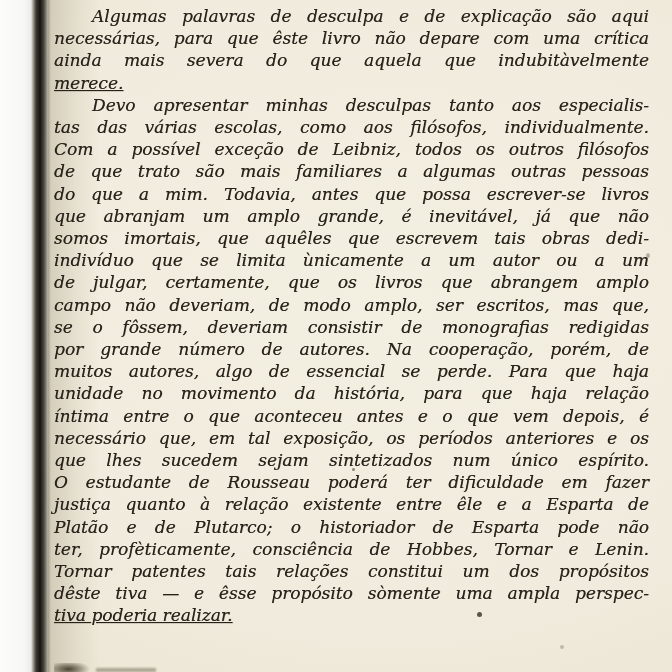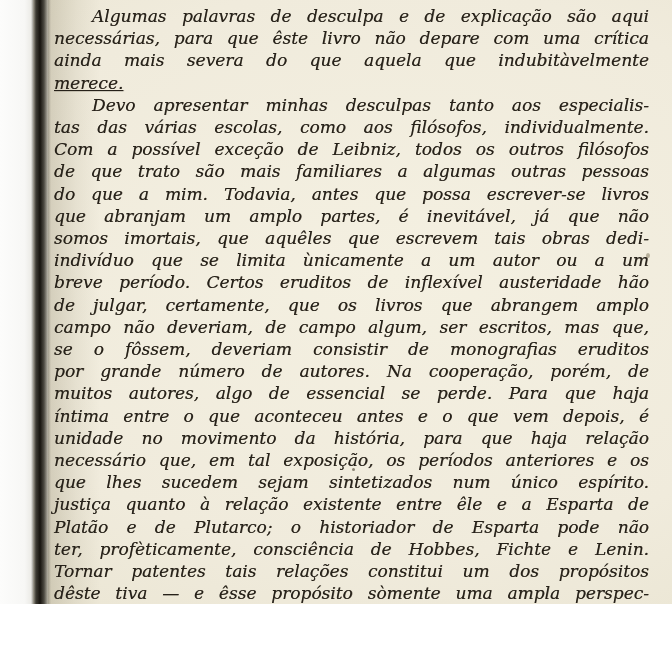--- a/index.html
+++ b/index.html
@@ -3,21 +3,21 @@
 <meta charset="utf-8">
 <style>
   html, body {
     margin: 0;
     padding: 0;
     background: #ffffff;
   }
   .viewport {
     position: relative;
     width: 672px;
-    height: 604px;
+    height: 672px;
     overflow: hidden;
     font-family: "DejaVu Serif", "Liberation Serif", serif;
   }
   
   .scan-page {
     position: absolute;
     inset: 0;
     background:
       radial-gradient(130% 95% at 58% 45%,
         #f4f0e1 0%, #f0ebdc 50%, #e9e4d1 80%, #e0dbc6 100%);
@@ -114,36 +114,36 @@
       <div class="ln">necessárias, para que êste livro não depare com uma crítica</div>
       <div class="ln">ainda mais severa do que aquela que indubitàvelmente</div>
       <div class="ln para-end">merece.</div>
     </div>
     <div class="para">
       <div class="ln indent">Devo apresentar minhas desculpas tanto aos especialis-</div>
       <div class="ln">tas das várias escolas, como aos filósofos, individualmente.</div>
       <div class="ln">Com a possível exceção de Leibniz, todos os outros filósofos</div>
       <div class="ln">de que trato são mais familiares a algumas outras pessoas</div>
       <div class="ln">do que a mim.  Todavia, antes que possa escrever-se livros</div>
-      <div class="ln">que abranjam um amplo partes, é inevitável, já que não</div>
+      <div class="ln">que abranjam um amplo grande, é inevitável, já que não</div>
       <div class="ln">somos imortais, que aquêles que escrevem tais obras dedi-</div>
       <div class="ln">indivíduo que se limita ùnicamente a um autor ou a um</div>
-      <div class="ln">breve período.  Certos eruditos de inflexível austeridade hão</div>
       <div class="ln">de julgar, certamente, que os livros que abrangem amplo</div>
-      <div class="ln">campo não deveriam, de campo algum, ser escritos, mas que,</div>
-      <div class="ln">se o fôssem, deveriam consistir de monografias eruditos</div>
+      <div class="ln">campo não deveriam, de modo amplo, ser escritos, mas que,</div>
+      <div class="ln">se o fôssem, deveriam consistir de monografias redigidas</div>
       <div class="ln">por grande número de autores.  Na cooperação, porém, de</div>
       <div class="ln">muitos autores, algo de essencial se perde.  Para que haja</div>
+      <div class="ln">unidade no movimento da história, para que haja relação</div>
       <div class="ln">íntima entre o que aconteceu antes e o que vem depois, é</div>
-      <div class="ln">unidade no movimento da história, para que haja relação</div>
       <div class="ln">necessário que, em tal exposição, os períodos anteriores e os</div>
       <div class="ln">que lhes sucedem sejam sintetizados num único espírito.</div>
+      <div class="ln">O estudante de Rousseau poderá ter dificuldade em fazer</div>
       <div class="ln">justiça quanto à relação existente entre êle e a Esparta de</div>
       <div class="ln">Platão e de Plutarco; o historiador de Esparta pode não</div>
-      <div class="ln">ter, profèticamente, consciência de Hobbes, Fichte e Lenin.</div>
+      <div class="ln">ter, profèticamente, consciência de Hobbes, Tornar e Lenin.</div>
       <div class="ln">Tornar patentes tais relações constitui um dos propósitos</div>
       <div class="ln">dêste tiva — e êsse propósito sòmente uma ampla perspec-</div>
       <div class="ln para-end">tiva poderia realizar.</div>
     </div>
   </div>
 
   <div class="speck s1"></div>
   <div class="speck s2"></div>
   <div class="speck s3"></div>
   <div class="speck s4"></div>

